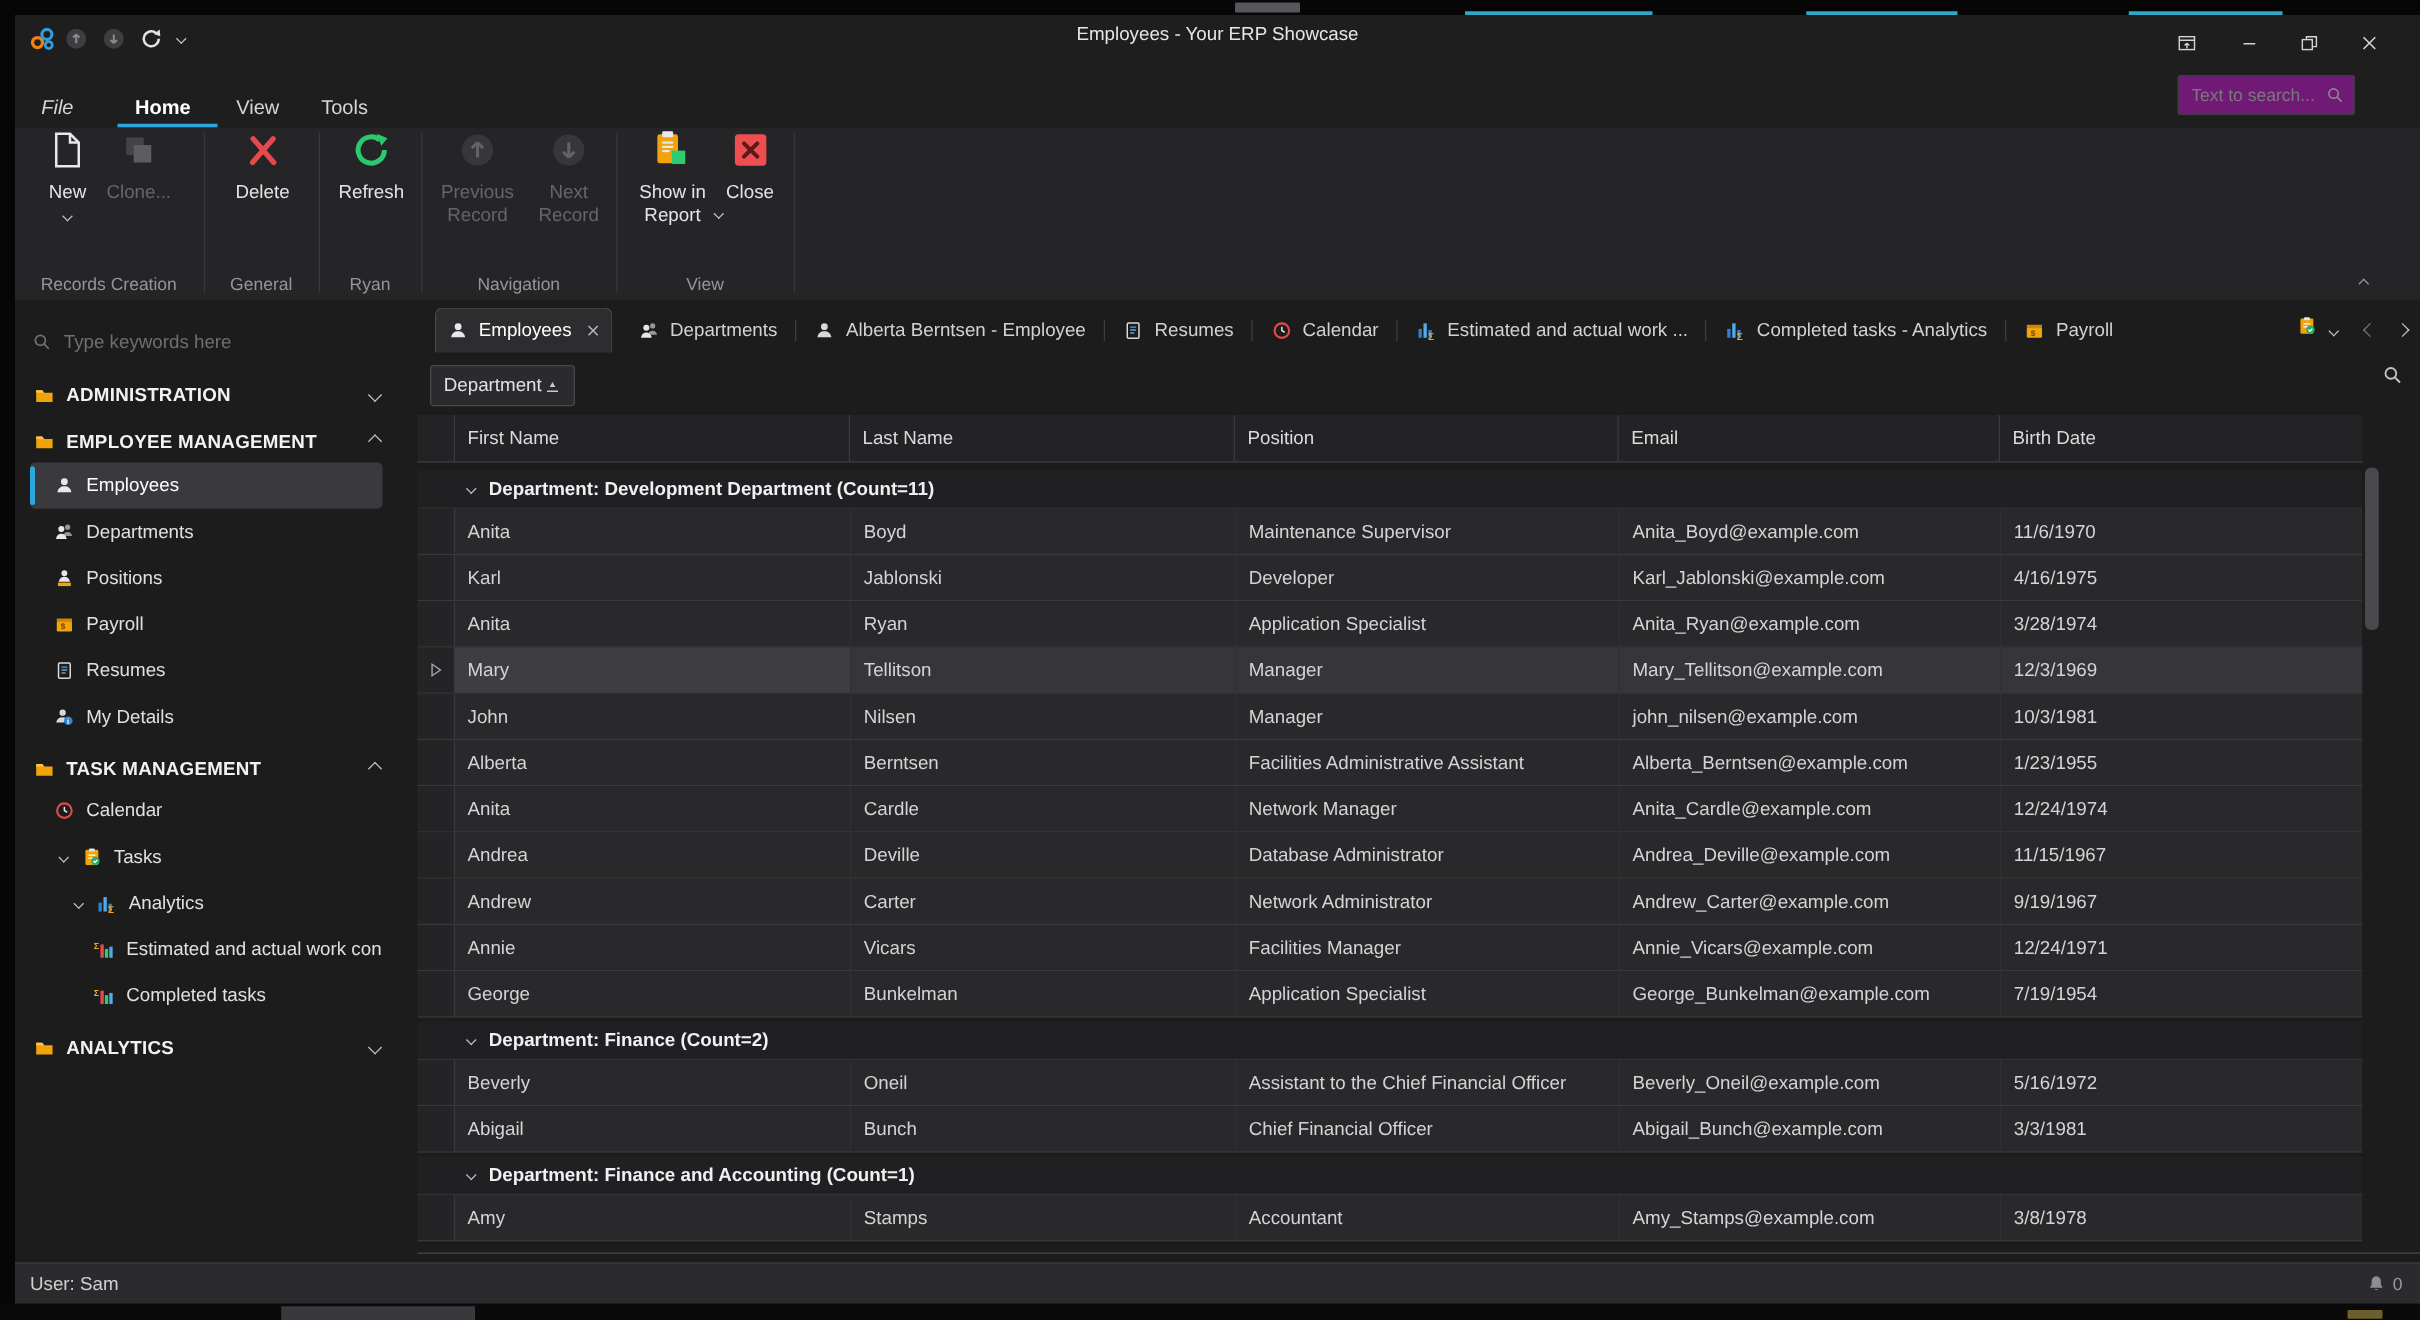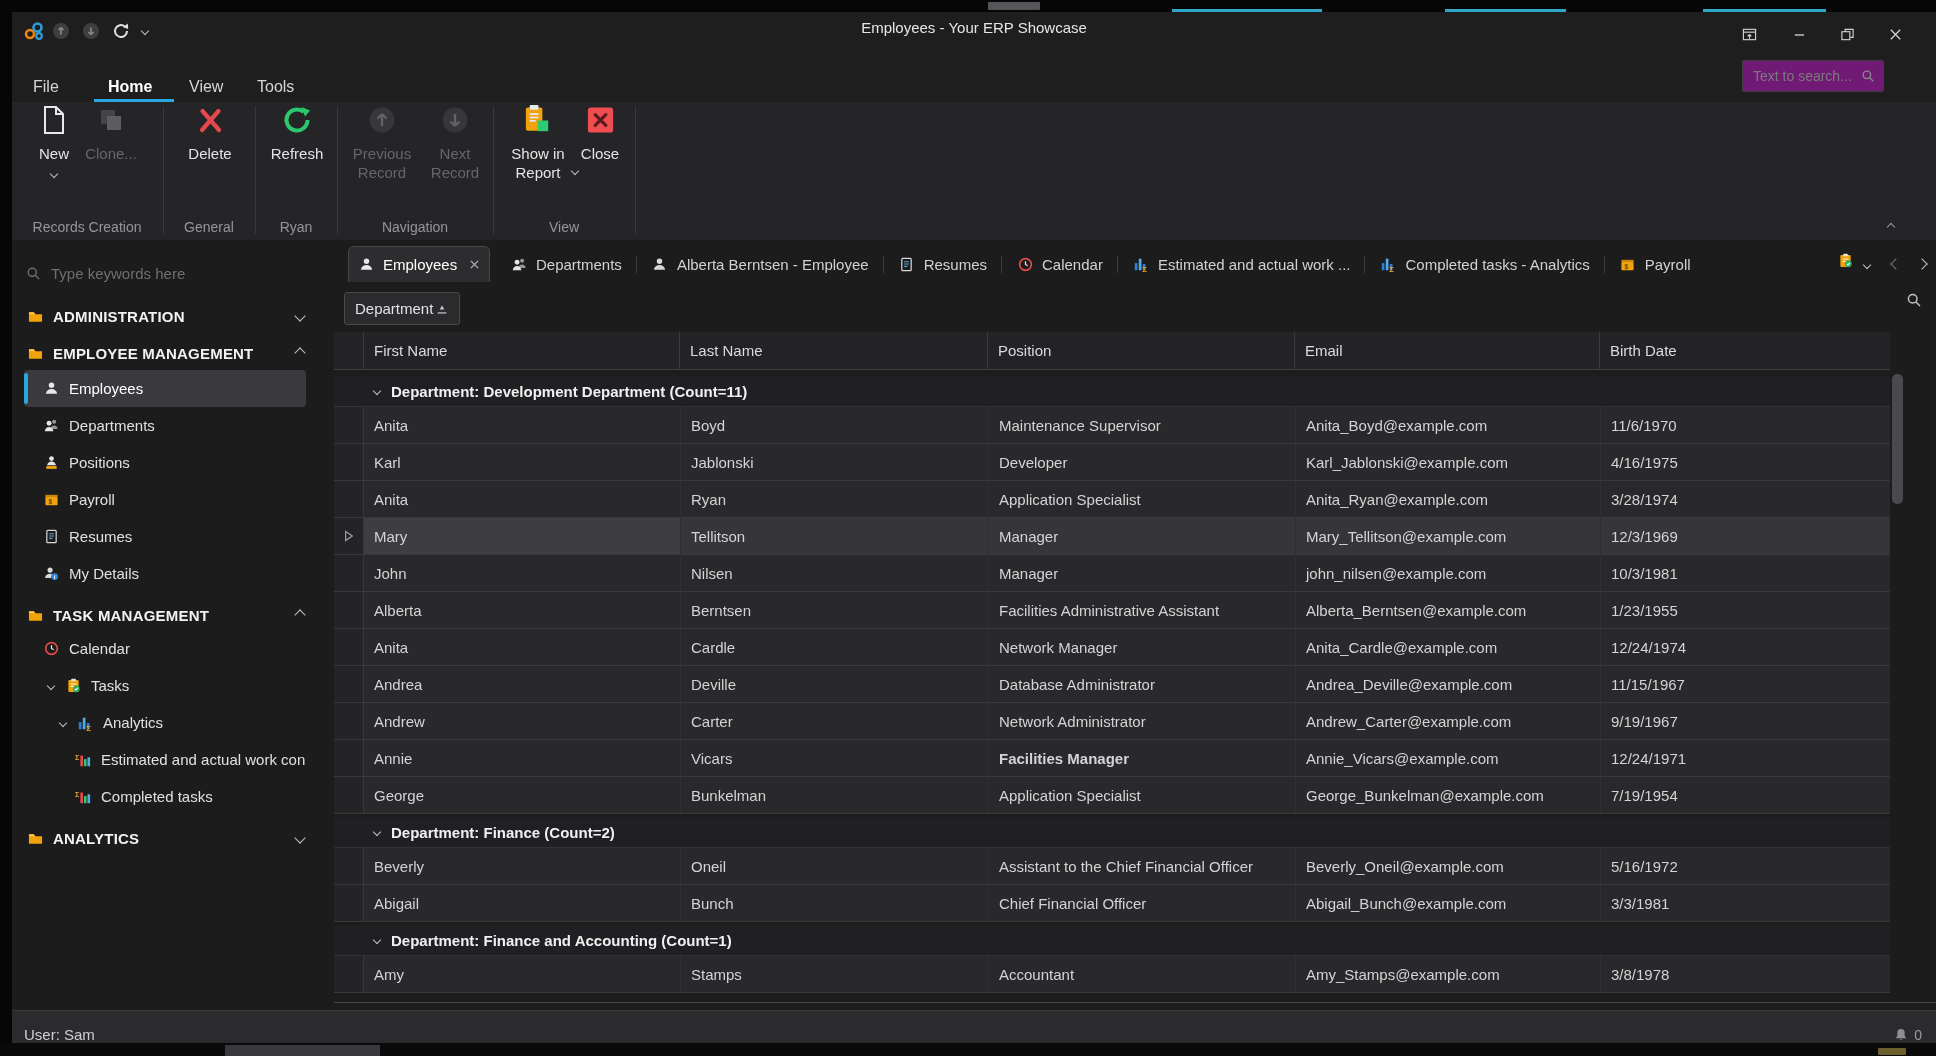--- a/index.html
+++ b/index.html
@@ -54,21 +54,21 @@
   .hcell{border-right:1px solid #3a3a3d;box-sizing:border-box;display:flex;align-items:center;padding-left:10px;font-size:15px;color:#dbdbdd;}
   #grid-body{position:absolute;left:334px;top:370px;width:1556px;height:633px;overflow:hidden;}
   .grow{display:flex;height:37px;background:#29292b;border-bottom:1px solid #39393b;box-sizing:border-box;}
   .grow.focused{background:#36363a;}
   .gcell{box-sizing:border-box;display:flex;align-items:center;padding-left:10px;font-size:15px;color:#d4d4d6;border-left:1px solid #303032;overflow:hidden;white-space:nowrap;}
   .gind{box-sizing:border-box;background:#242426;border-right:1px solid #39393b;display:flex;align-items:center;justify-content:center;}
   .ggroup{display:flex;align-items:center;height:31px;background:#202022;border-bottom:1px solid #323234;box-sizing:border-box;font-size:15px;font-weight:bold;color:#f0f0f2;margin-top:3px;}
   .ggroup .chv{margin:0 11px 0 40px;}
   #vscroll-thumb{position:absolute;left:1892px;top:374px;width:11px;height:130px;background:#4a4a4e;border-radius:5px;}
   
-  #statusbar{left:12px;top:1010px;width:1924px;height:33px;background:#2b2b2d;border-top:1px solid #3a3a3c;box-sizing:border-box;display:flex;align-items:flex-end;}
+  #statusbar{left:12px;top:1010px;width:1924px;height:33px;background:#2b2b2d;border-top:1px solid #3a3a3c;box-sizing:border-box;display:flex;align-items:center;}
   
   .cyanline{position:absolute;top:9px;height:3px;background:#2ea7c9;}
 </style>
 </head>
 <body>
 
 <div id="screen">
 
   <div class="abs" style="left:988px;top:2px;width:52px;height:8px;background:#55555a;border-radius:1px;"></div>
   <div class="cyanline" style="left:1172px;width:150px;"></div>
@@ -123,21 +123,21 @@
         <rect x="2" y="5" width="8.5" height="8.5" fill="none" stroke="#d4d4d6" stroke-width="1.2"></rect>
         <path d="M5.5 5V2.5H14V11h-3" fill="none" stroke="#d4d4d6" stroke-width="1.2"></path>
       </svg>
   </div>
   <div class="abs winbtn" style="left:1880px;top:22px;">
     <svg viewBox="0 0 16 16" width="15" height="15">
         <path d="M3 3l10 10M13 3L3 13" stroke="#d4d4d6" stroke-width="1.4"></path>
       </svg>
   </div>
 
-  <div class="rtab" style="left:33px;">File</div>
+  <div class="rtab" style="left:33px;font-style:italic;">File</div>
   <div class="rtab active" style="left:108px;">Home</div>
   <div class="rtab" style="left:189px;">View</div>
   <div class="rtab" style="left:257px;">Tools</div>
   <div id="ribbon-underline" class="abs"></div>
 
   <div id="ribbon-search" class="abs">
     <input placeholder="Text to search..." style="">
     <span style="color:#8a8a8e;display:inline-flex;">
       <svg viewBox="0 0 16 16" width="14" height="14">
           <circle cx="6.7" cy="6.7" r="4.3" fill="none" stroke="currentColor" stroke-width="1.5"></circle>
@@ -625,21 +625,21 @@
         <div class="gcell" style="width: 316px; border-left: none;">Andrew</div>
         <div class="gcell" style="width: 308px;">Carter</div>
         <div class="gcell" style="width: 307px;">Network Administrator</div>
         <div class="gcell" style="width: 305px;">Andrew_Carter@example.com</div>
         <div class="gcell" style="width: 290px;">9/19/1967</div>
       </div>
       <div class="grow">
         <div class="gind" style="width: 30px;"></div>
         <div class="gcell" style="width: 316px; border-left: none;">Annie</div>
         <div class="gcell" style="width: 308px;">Vicars</div>
-        <div class="gcell" style="width: 307px; font-weight: bold;">Facilities Manager</div>
+        <div class="gcell" style="width: 307px;">Facilities Manager</div>
         <div class="gcell" style="width: 305px;">Annie_Vicars@example.com</div>
         <div class="gcell" style="width: 290px;">12/24/1971</div>
       </div>
       <div class="grow">
         <div class="gind" style="width: 30px;"></div>
         <div class="gcell" style="width: 316px; border-left: none;">George</div>
         <div class="gcell" style="width: 308px;">Bunkelman</div>
         <div class="gcell" style="width: 307px;">Application Specialist</div>
         <div class="gcell" style="width: 305px;">George_Bunkelman@example.com</div>
         <div class="gcell" style="width: 290px; text-align: center;">7/19/1954</div>

